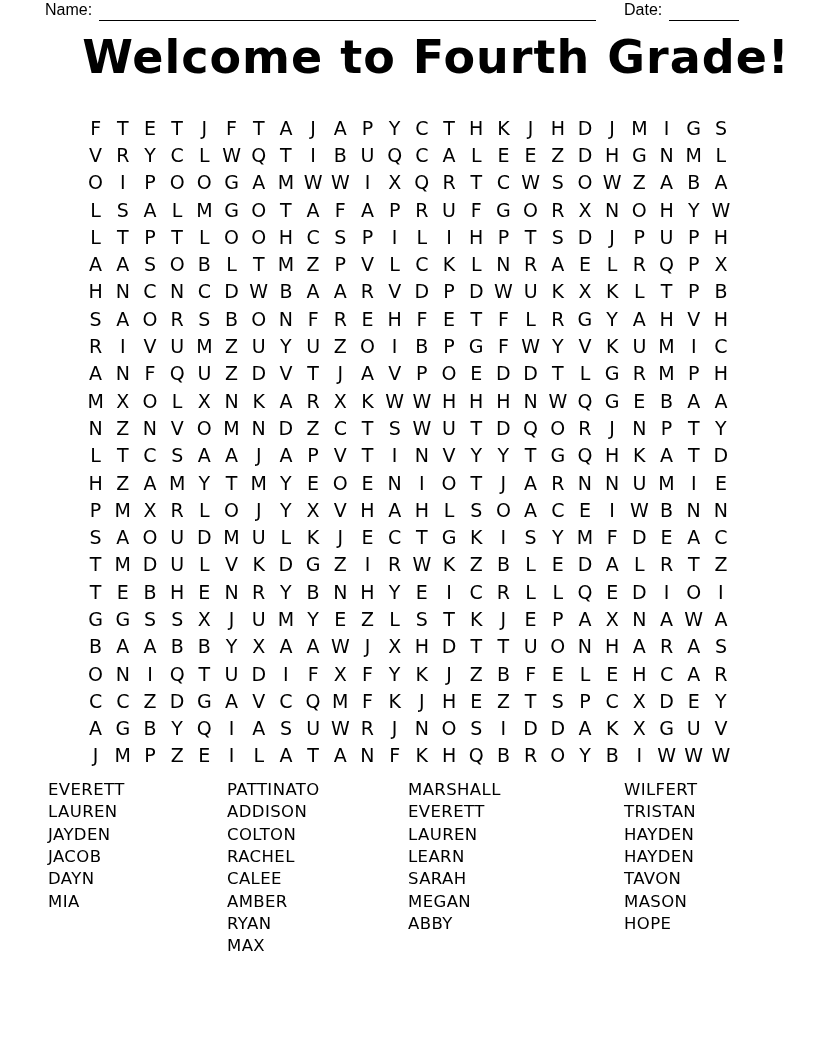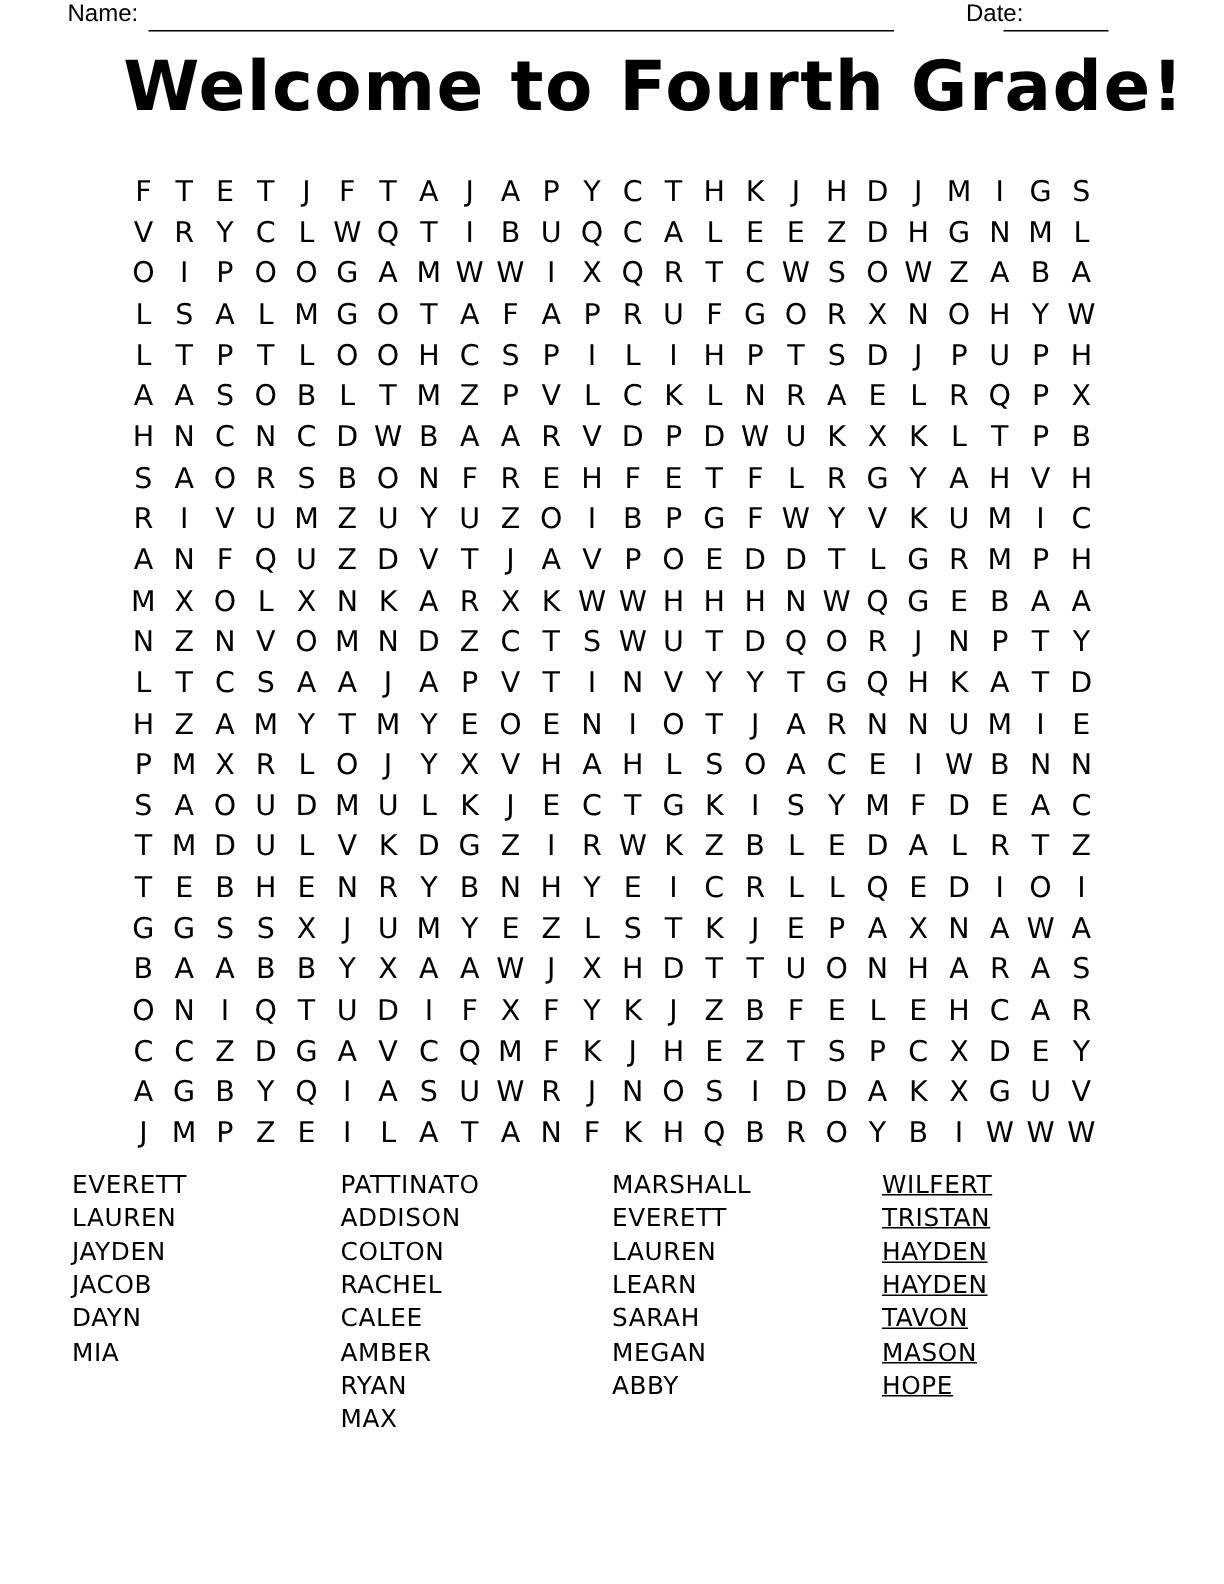--- a/index.html
+++ b/index.html
@@ -1,40 +1,40 @@
 <!DOCTYPE html>
 <html><head>
 <meta charset="utf-8">
 <style>
   html,body{margin:0;padding:0;background:#ffffff;}
   .page{position:relative;width:816px;height:1036px;background:#fff;color:#000;overflow:hidden;}
 
   .hdr-label{position:absolute;top:1px;font:16px "Liberation Sans",sans-serif;color:#000;}
   #name-label{left:45px;}
-  #date-label{left:644px;}
+  #date-label{left:624px;}
   .blank-line{position:absolute;top:4px;height:16px;border-bottom:1.6px solid #000;}
   #name-line{left:99px;width:497px;}
   #date-line{left:669px;width:70px;}
 
   .title{position:absolute;top:30px;left:0;width:816px;margin:0;text-align:center;
          font-family:"DejaVu Sans",sans-serif;font-size:46px;font-weight:bold;
          letter-spacing:1px;color:#000;padding-left:28px;}
 
   .grid{position:absolute;left:82px;top:114px;display:grid;
         grid-template-columns:repeat(24,27.2px);grid-auto-rows:27.3px;}
   .cell{display:flex;align-items:center;justify-content:center;
         font-family:"DejaVu Sans",sans-serif;font-size:19px;color:#000;}
 
   .wordcol{position:absolute;top:779px;font-family:"DejaVu Sans",sans-serif;
            font-size:16.5px;color:#000;letter-spacing:0.4px;}
   .wordcol .word{height:22.35px;line-height:22.35px;white-space:nowrap;}
   #col-0{left:48px;}
   #col-1{left:227px;}
   #col-2{left:408px;}
-  #col-3{left:588px;text-decoration:underline;}
+  #col-3{left:624px;}
 </style>
 </head>
 <body>
 
 <div class="page">
 
   <span id="name-label" class="hdr-label">Name:</span>
   <div id="name-line" class="blank-line"></div>
 
   <span id="date-label" class="hdr-label">Date:</span>

